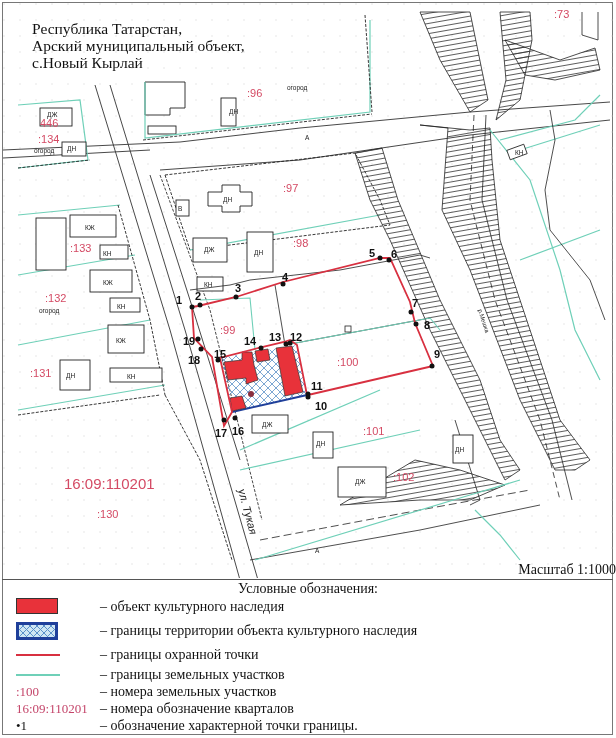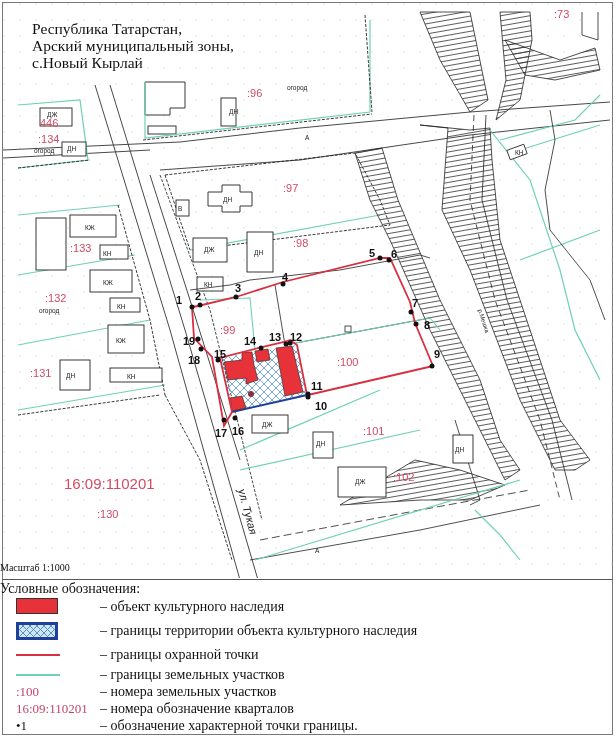--- a/index.html
+++ b/index.html
@@ -1,23 +1,23 @@
 <!DOCTYPE html>
 <html><head>
 <meta charset="utf-8">
 <style>
   html, body { margin: 0; padding: 0; background: #fff; }
   body { width: 616px; height: 738px; position: relative; overflow: hidden; font-family: "Liberation Serif", serif; }
   .frame { position: absolute; left: 2px; top: 2px; width: 611px; height: 733px; border: 1px solid #777; box-sizing: border-box; }
   .map { position: absolute; left: 3px; top: 3px; width: 610px; height: 575px; }
   .title { position: absolute; left: 32px; top: 20px; font-family: "Liberation Serif", serif; font-weight: normal; font-size: 15.5px; line-height: 17px; color: #111; }
   .title div { white-space: nowrap; }
-  .scale { position: absolute; left: 0; width: 616px; top: 562px; text-align: left; font-size: 10px; color: #111; }
+  .scale { position: absolute; left: 0; width: 616px; top: 562px; text-align: right; font-size: 14px; color: #111; }
   .legend-sep { position: absolute; left: 2px; right: 3px; top: 579px; border-top: 1px solid #555; }
-  .legend-title { position: absolute; left: 0; width: 616px; top: 581px; font-size: 14px; color: #111; }
+  .legend-title { position: absolute; left: 0; width: 616px; top: 581px; text-align: center; font-size: 14px; color: #111; }
   .legend-row { position: absolute; left: 0; width: 616px; height: 20px; }
   .legend-row .sym { position: absolute; left: 16px; }
   .legend-row .txt { position: absolute; left: 100px; font-size: 14px; color: #111; white-space: nowrap; }
   .sym-fill { width: 42px; height: 16px; background: #e8323a; border: 1px solid #333; box-sizing: border-box; }
   .sym-hatch { width: 42px; height: 18px; border: 3px solid #1f3f9a; box-sizing: border-box;
      background-color: #cfe6f3;
      background-image: repeating-linear-gradient(45deg, #5a90c8 0 1px, transparent 1px 5px), repeating-linear-gradient(-45deg, #5a90c8 0 1px, transparent 1px 5px); }
   .sym-line { width: 44px; height: 0; border-top: 2px solid #d83040; }
   .sym-line-green { width: 44px; height: 0; border-top: 2px solid #6fd0b8; }
   .sym-text-red { font-size: 13px; color: #c4456a; }
@@ -241,21 +241,21 @@
     <text x="305" y="140">А</text>
     <text x="315" y="553">А</text>
   </g>
 
   <text x="238" y="490" transform="rotate(75 238 490)" style="font-size:11px; font-style:italic; fill:#222;">ул. Тукая</text>
   <text x="478" y="310" transform="rotate(72 478 310)" style="font-size:6px; fill:#222;">р.Мешка</text>
 </svg>
 
 <div class="title">
   <div>Республика Татарстан,</div>
-  <div>Арский муниципальный зоны,</div>
+  <div>Арский муниципальный объект,</div>
   <div>с.Новый Кырлай</div>
 </div>
 
 <div class="scale">Масштаб 1:1000</div>
 
 <div class="legend-sep"></div>
 <div class="legend-title">Условные обозначения:</div>
 
 <div class="legend-row" style="top:598px">
   <div class="sym sym-fill" style="top:0"></div>

